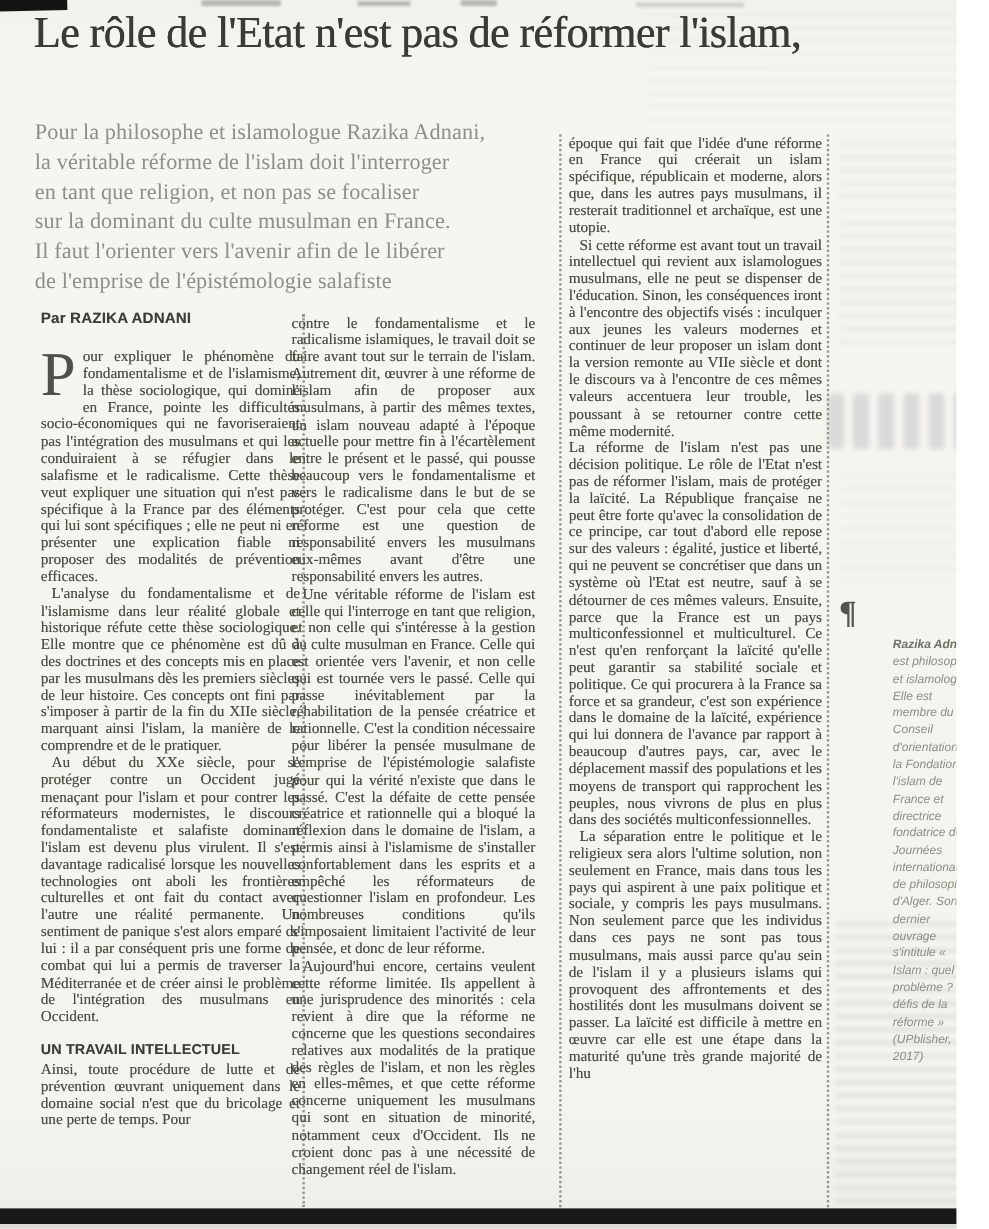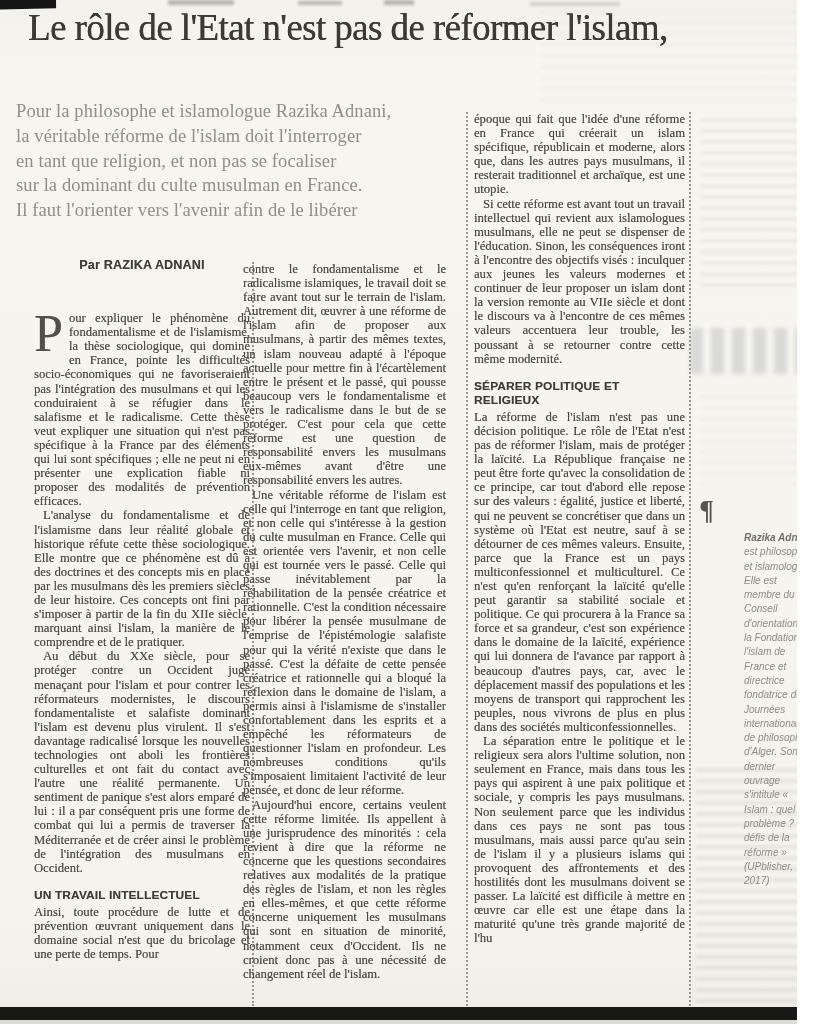--- a/index.html
+++ b/index.html
@@ -52,45 +52,45 @@
   .headline {
     position: absolute; left: 28px; top: 6px; width: 780px;
     font-family: "Liberation Serif", serif;
     font-size: 37px; line-height: 44px; font-weight: 500;
     color: #3b3a35; letter-spacing: -0.6px;
     text-shadow: 0.35px 0 0 #3b3a35;
   }
   .headline span { display: block; }
 
   .standfirst {
-    position: absolute; left: 16px; top: 99px; width: 440px;
+    position: absolute; left: 29px; top: 99px; width: 440px;
     font-family: "Liberation Serif", serif;
     font-size: 18.5px; line-height: 24.8px;
     color: #8f8e89; letter-spacing: 0.1px;
   }
   .standfirst span { display: block; }
 
   
   .col {
     position: absolute;
     font-size: 12.6px; line-height: 14.1px;
     color: #4a4942; text-align: justify;
     text-shadow: 0.2px 0 0 rgba(74,73,66,.55);
   }
   .col p { margin: 0; }
   .col p.ind { text-indent: 9px; }
   .col1 { left: 34px;  top: 258px; width: 216px; height: 748px; }
   .col2 { left: 243px; top: 262px; width: 203px; height: 744px; }
   .col3 { left: 474px; top: 112px; width: 211px; height: 894px; overflow: hidden; }
 
   .byline {
-    display: block; text-align: center;
+    display: block; text-align: left;
     font-family: "Liberation Sans", sans-serif;
     font-weight: bold; font-size: 12.5px; color: #3d3c37;
-    letter-spacing: 0.2px; margin-bottom: 39px;
+    letter-spacing: 0.2px; margin-bottom: 18px;
   }
 
   .dropcap {
     float: left;
     font-family: "Liberation Serif", serif;
     font-size: 52px; line-height: 42px;
     padding: 2px 6px 0 0;
     color: #51504a; font-weight: 500;
   }
 
@@ -140,20 +140,21 @@
   <h1 class="headline">
     <span>Le rôle de l'Etat n'est pas de réformer l'islam,</span>
   </h1>
 
   <div class="standfirst">
     <span>Pour la philosophe et islamologue Razika Adnani,</span>
     <span>la véritable réforme de l'islam doit l'interroger</span>
     <span>en tant que religion, et non pas se focaliser</span>
     <span>sur la dominant du culte musulman en France.</span>
     <span>Il faut l'orienter vers l'avenir afin de le libérer</span>
+    <span>de l'emprise de l'épistémologie salafiste</span>
   </div>
 
   <div class="vrule rule-1"></div>
   <div class="vrule rule-2"></div>
   <div class="vrule rule-3"></div>
 
   <div class="col col1">
     <span class="byline">Par RAZIKA ADNANI</span>
     <p><span class="dropcap">P</span><span>our expliquer le phénomène du fondamentalisme et de l'islamisme, la thèse sociologique, qui domine en France, pointe les difficultés socio-économiques qui ne favoriseraient pas l'intégration des musulmans et qui les conduiraient à se réfugier dans le salafisme et le radicalisme. Cette thèse veut expliquer une situation qui n'est pas spécifique à la France par des éléments qui lui sont spécifiques ; elle ne peut ni en présenter une explication fiable ni proposer des modalités de prévention efficaces.</span></p>
     <p class="ind">L'analyse du fondamentalisme et de l'islamisme dans leur réalité globale et historique réfute cette thèse sociologique. Elle montre que ce phénomène est dû à des doctrines et des concepts mis en place par les musulmans dès les premiers siècles de leur histoire. Ces concepts ont fini par s'imposer à partir de la fin du XIIe siècle, marquant ainsi l'islam, la manière de le comprendre et de le pratiquer.</p>
@@ -164,21 +165,20 @@
 
   <div class="col col2">
     <p>contre le fondamentalisme et le radicalisme islamiques, le travail doit se faire avant tout sur le terrain de l'islam. Autrement dit, œuvrer à une réforme de l'islam afin de proposer aux musulmans, à partir des mêmes textes, un islam nouveau adapté à l'époque actuelle pour mettre fin à l'écartèlement entre le présent et le passé, qui pousse beaucoup vers le fondamentalisme et vers le radicalisme dans le but de se protéger. C'est pour cela que cette réforme est une question de responsabilité envers les musulmans eux-mêmes avant d'être une responsabilité envers les autres.</p>
     <p class="ind">Une véritable réforme de l'islam est celle qui l'interroge en tant que religion, et non celle qui s'intéresse à la gestion du culte musulman en France. Celle qui est orientée vers l'avenir, et non celle qui est tournée vers le passé. Celle qui passe inévitablement par la réhabilitation de la pensée créatrice et rationnelle. C'est la condition nécessaire pour libérer la pensée musulmane de l'emprise de l'épistémologie salafiste pour qui la vérité n'existe que dans le passé. C'est la défaite de cette pensée créatrice et rationnelle qui a bloqué la réflexion dans le domaine de l'islam, a permis ainsi à l'islamisme de s'installer confortablement dans les esprits et a empêché les réformateurs de questionner l'islam en profondeur. Les nombreuses conditions qu'ils s'imposaient limitaient l'activité de leur pensée, et donc de leur réforme.</p>
     <p class="ind">Aujourd'hui encore, certains veulent cette réforme limitée. Ils appellent à une jurisprudence des minorités : cela revient à dire que la réforme ne concerne que les questions secondaires relatives aux modalités de la pratique des règles de l'islam, et non les règles en elles-mêmes, et que cette réforme concerne uniquement les musulmans qui sont en situation de minorité, notamment ceux d'Occident. Ils ne croient donc pas à une nécessité de changement réel de l'islam.</p>
   </div>
 
   <div class="col col3">
     <p>époque qui fait que l'idée d'une réforme en France qui créerait un islam spécifique, républicain et moderne, alors que, dans les autres pays musulmans, il resterait traditionnel et archaïque, est une utopie.</p>
     <p class="ind">Si cette réforme est avant tout un travail intellectuel qui revient aux islamologues musulmans, elle ne peut se dispenser de l'éducation. Sinon, les conséquences iront à l'encontre des objectifs visés : inculquer aux jeunes les valeurs modernes et continuer de leur proposer un islam dont la version remonte au VIIe siècle et dont le discours va à l'encontre de ces mêmes valeurs accentuera leur trouble, les poussant à se retourner contre cette même modernité.</p>
-    <div class="section-title">SÉPARER POLITIQUE ET RELIGIEUX</div>
     <p>La réforme de l'islam n'est pas une décision politique. Le rôle de l'Etat n'est pas de réformer l'islam, mais de protéger la laïcité. La République française ne peut être forte qu'avec la consolidation de ce principe, car tout d'abord elle repose sur des valeurs : égalité, justice et liberté, qui ne peuvent se concrétiser que dans un système où l'Etat est neutre, sauf à se détourner de ces mêmes valeurs. Ensuite, parce que la France est un pays multiconfessionnel et multiculturel. Ce n'est qu'en renforçant la laïcité qu'elle peut garantir sa stabilité sociale et politique. Ce qui procurera à la France sa force et sa grandeur, c'est son expérience dans le domaine de la laïcité, expérience qui lui donnera de l'avance par rapport à beaucoup d'autres pays, car, avec le déplacement massif des populations et les moyens de transport qui rapprochent les peuples, nous vivrons de plus en plus dans des sociétés multiconfessionnelles.</p>
     <p class="ind">La séparation entre le politique et le religieux sera alors l'ultime solution, non seulement en France, mais dans tous les pays qui aspirent à une paix politique et sociale, y compris les pays musulmans. Non seulement parce que les individus dans ces pays ne sont pas tous musulmans, mais aussi parce qu'au sein de l'islam il y a plusieurs islams qui provoquent des affrontements et des hostilités dont les musulmans doivent se passer. La laïcité est difficile à mettre en œuvre car elle est une étape dans la maturité qu'une très grande majorité de l'hu</p>
   </div>
 
   <div class="sidebar">
     <span class="sidebar-mark">¶</span>
     <div class="bio"><b>Razika Adnani</b><span> est philosophe et islamologue. Elle est membre du Conseil d'orientation de la Fondation de l'islam de France et directrice fondatrice des Journées internationales de philosophie d'Alger. Son dernier ouvrage s'intitule « Islam : quel problème ? Les défis de la réforme » (UPblisher, 2017)</span></div>
   </div>
 
   <div class="edge-dot"></div>

